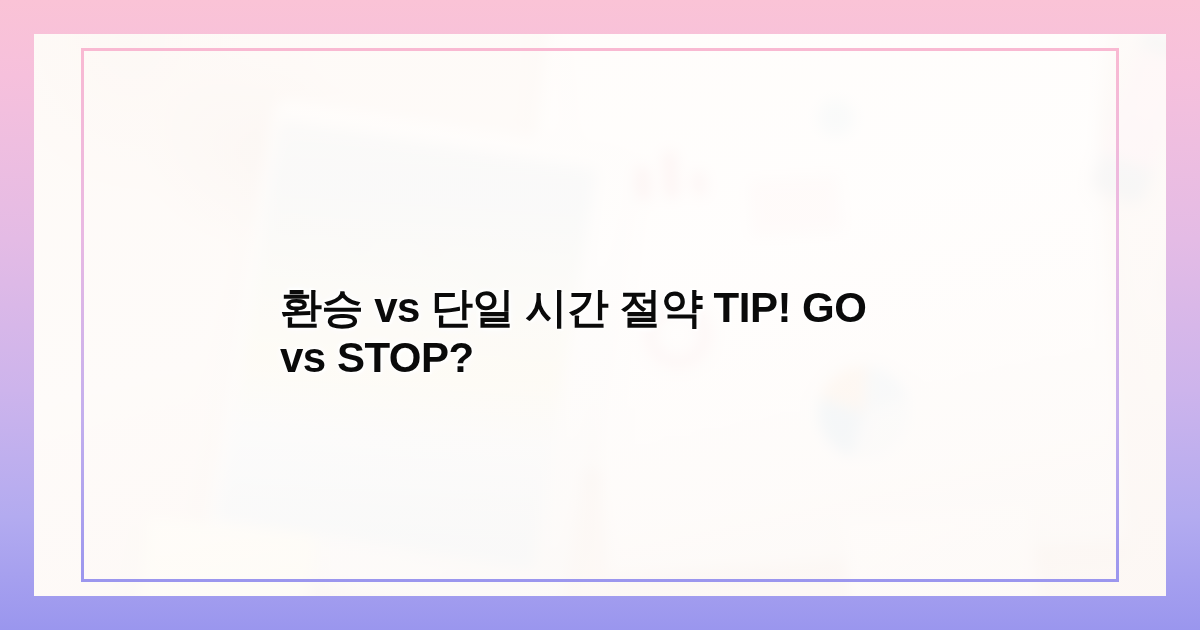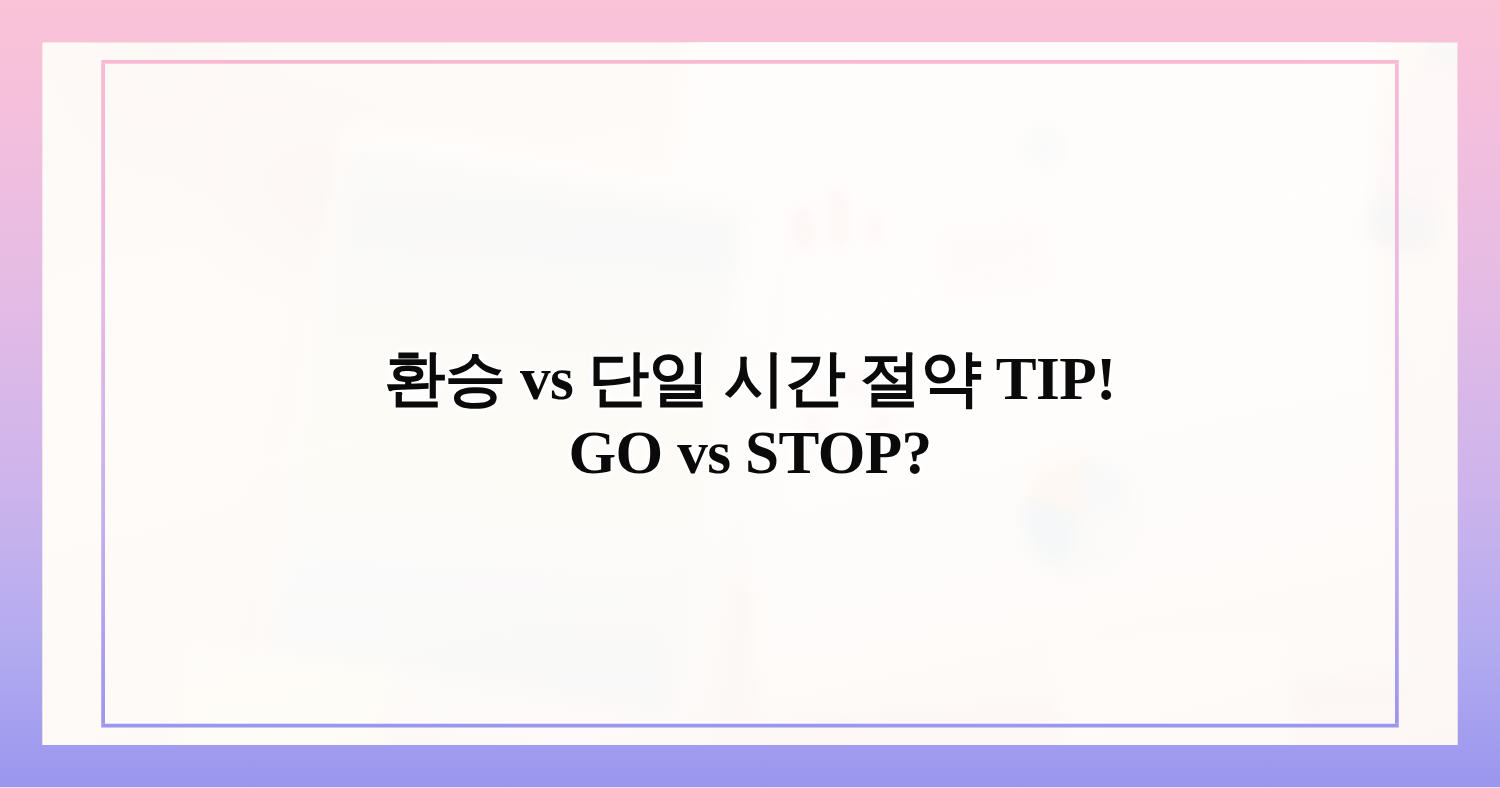--- a/index.html
+++ b/index.html
@@ -254,25 +254,24 @@
   
   .headline-wrap {
     position: absolute;
     inset: 0;
     display: flex;
     align-items: center;
     justify-content: center;
   }
   .headline {
     margin: 0;
-    text-align: center;
     color: #0a0a0a;
-    font-family: Liberation Serif, serif;
+    font-family: Liberation Sans, sans-serif;
     font-weight: 700;
-    font-size: 49px;
+    font-size: 42px;
     line-height: 1.20;
     letter-spacing: -0.5px;
     max-width: 640px;
     word-break: keep-all;
     text-shadow:
        0 0 14px rgba(255,255,255,0.95),
        0 0 9px rgba(255,255,255,0.95),
        0 0 5px rgba(255,255,255,0.95),
        2px 2px 2px rgba(255,255,255,0.85),
       -2px -2px 2px rgba(255,255,255,0.85);

